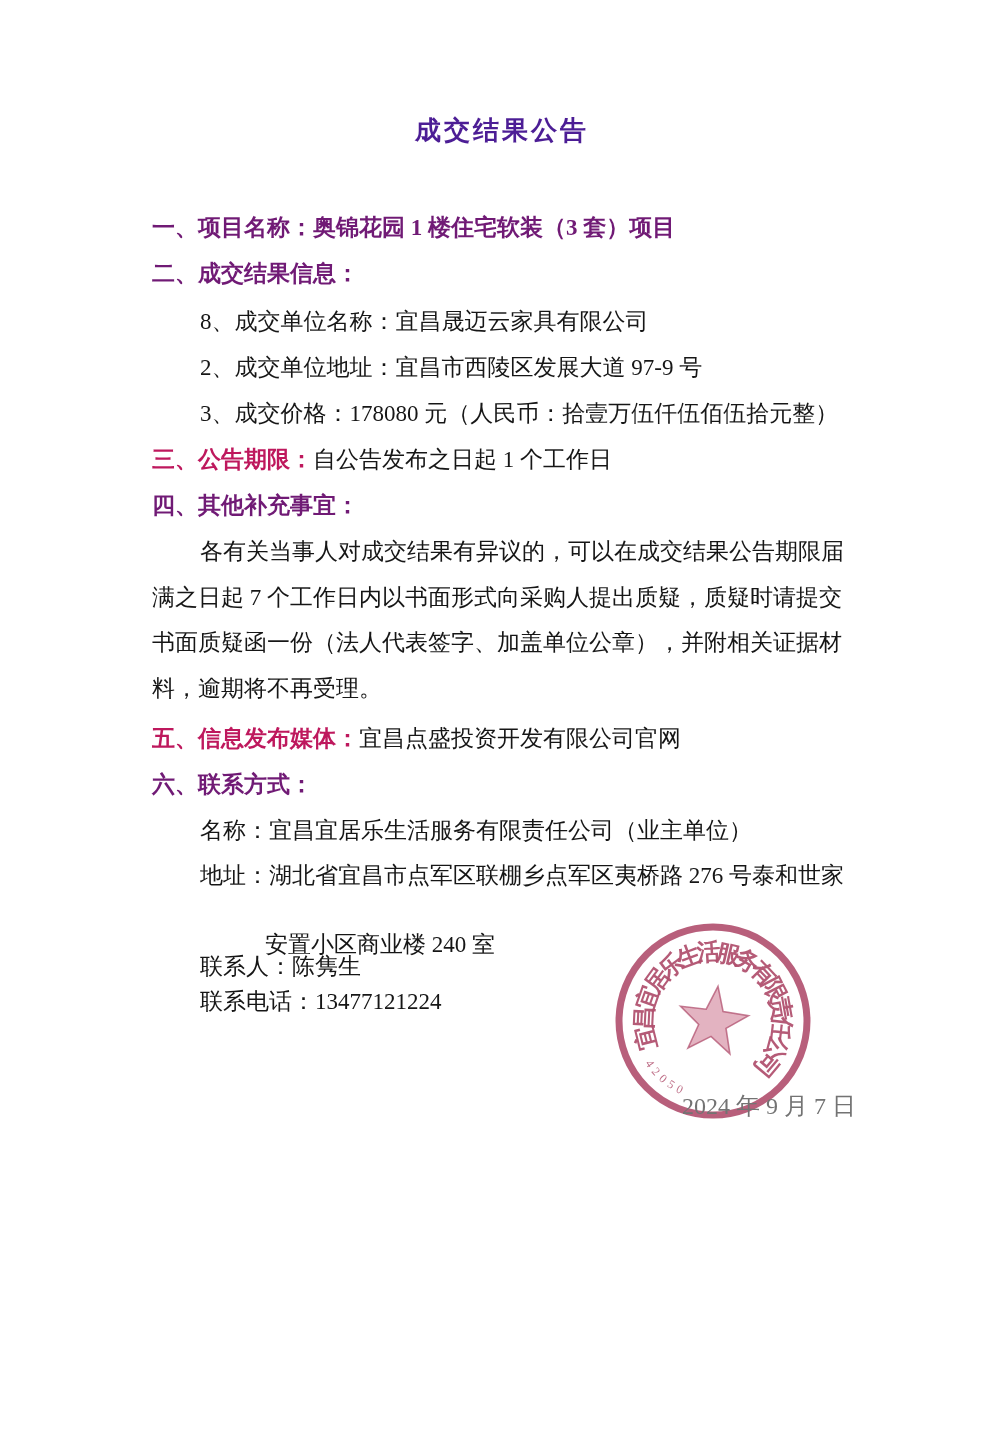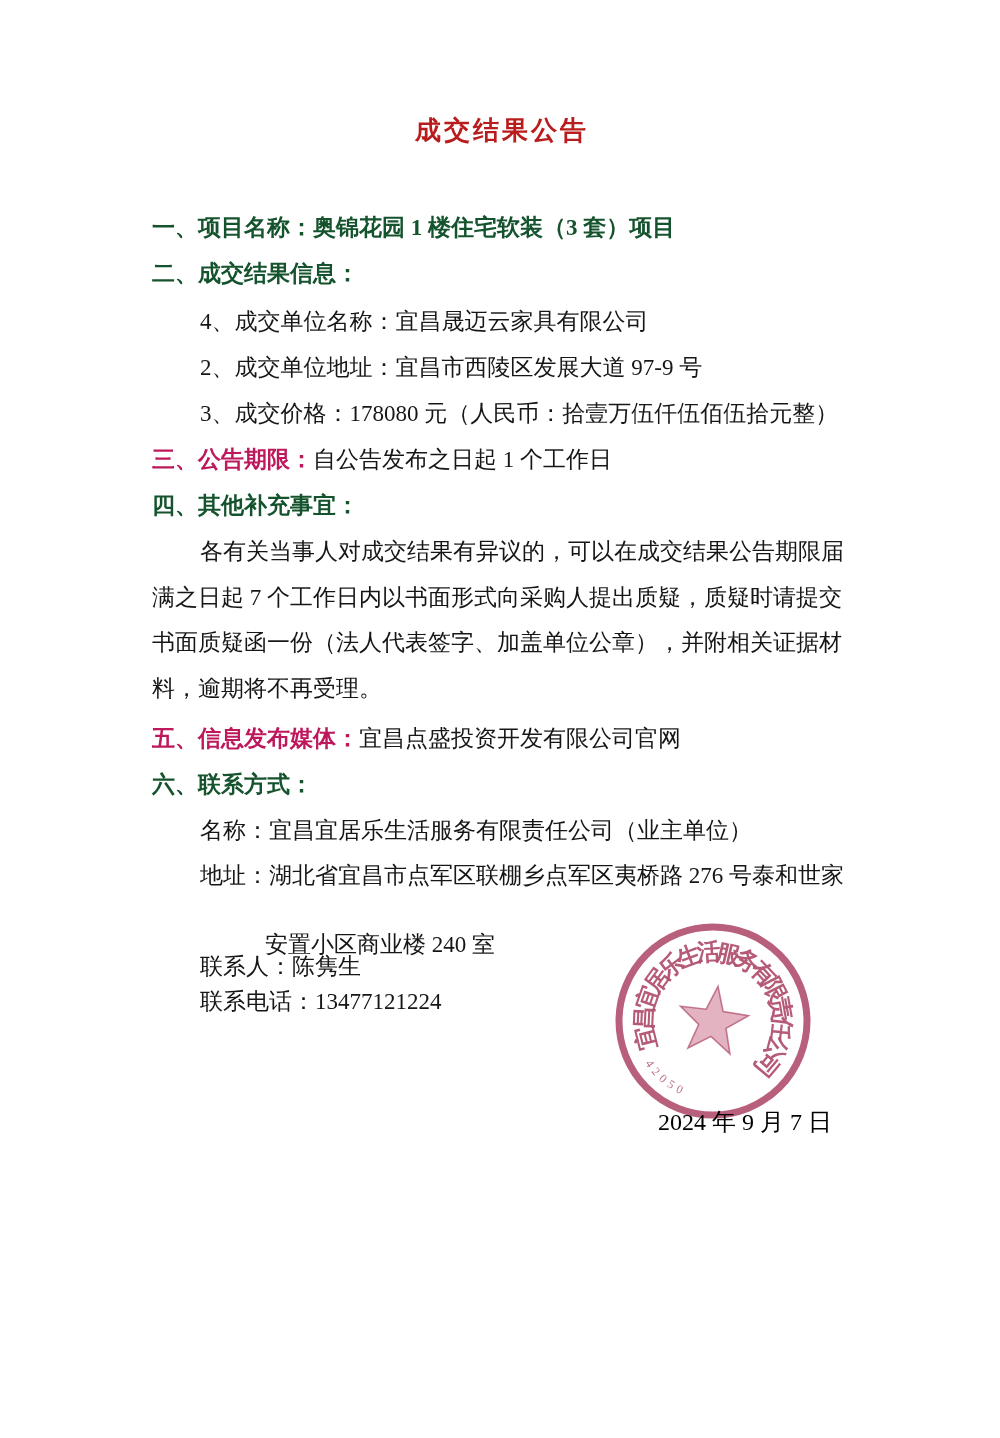--- a/index.html
+++ b/index.html
@@ -15,48 +15,47 @@
   }
   .doc-title{
     position:absolute;
     left:152px;
     top:113px;
     width:700px;
     text-align:center;
     font-size:26px;
     font-weight:700;
     letter-spacing:3px;
-    color:#b91c1c;
+    color:#4c1d95;
   }
   .doc{
     position:absolute;
     left:152px;
     top:0;
     width:720px;
     font-size:23px;
   }
   .line{
     position:absolute;
     left:0;
     white-space:nowrap;
     line-height:28px;
   }
-  .b{font-weight:700;color:#14532d;text-align:right;}
+  .b{font-weight:700;color:#701a75;text-align:right;}
   .lbl-b .lbl{font-weight:700;color:#be185d;}
   .ind1{left:48px;}
   .ind2{left:113px;margin-top:24px;}
   .date-line{
     position:absolute;
-    left:658px;
+    left:682px;
     top:1090px;
     font-size:24px;
     white-space:nowrap;
-    color:#000000;
+    color:#737373;
     z-index:5;
-    margin-top:16px;
   }
   .seal{
     position:absolute;
     left:593px;
     top:901px;
     width:240px;
     height:240px;
     z-index:4;
     opacity:0.88;
   }
@@ -73,21 +72,21 @@
 
     <div class="line b" style="top:214px">
       <span class="lbl">一、项目名称：</span><span>奥锦花园 1 楼住宅软装（3 套）项目</span>
     </div>
 
     <div class="line b" style="top:260px">
       <span class="lbl">二、成交结果信息：</span>
     </div>
 
     <div class="line ind1" style="top:308px">
-      <span class="lbl">4、成交单位名称：</span><span>宜昌晟迈云家具有限公司</span>
+      <span class="lbl">8、成交单位名称：</span><span>宜昌晟迈云家具有限公司</span>
     </div>
 
     <div class="line ind1" style="top:354px">
       <span class="lbl">2、成交单位地址：</span><span>宜昌市西陵区发展大道 97-9 号</span>
     </div>
 
     <div class="line ind1" style="top:400px">
       <span class="lbl">3、成交价格：</span><span>178080 元（人民币：拾壹万伍仟伍佰伍拾元整）</span>
     </div>
 

